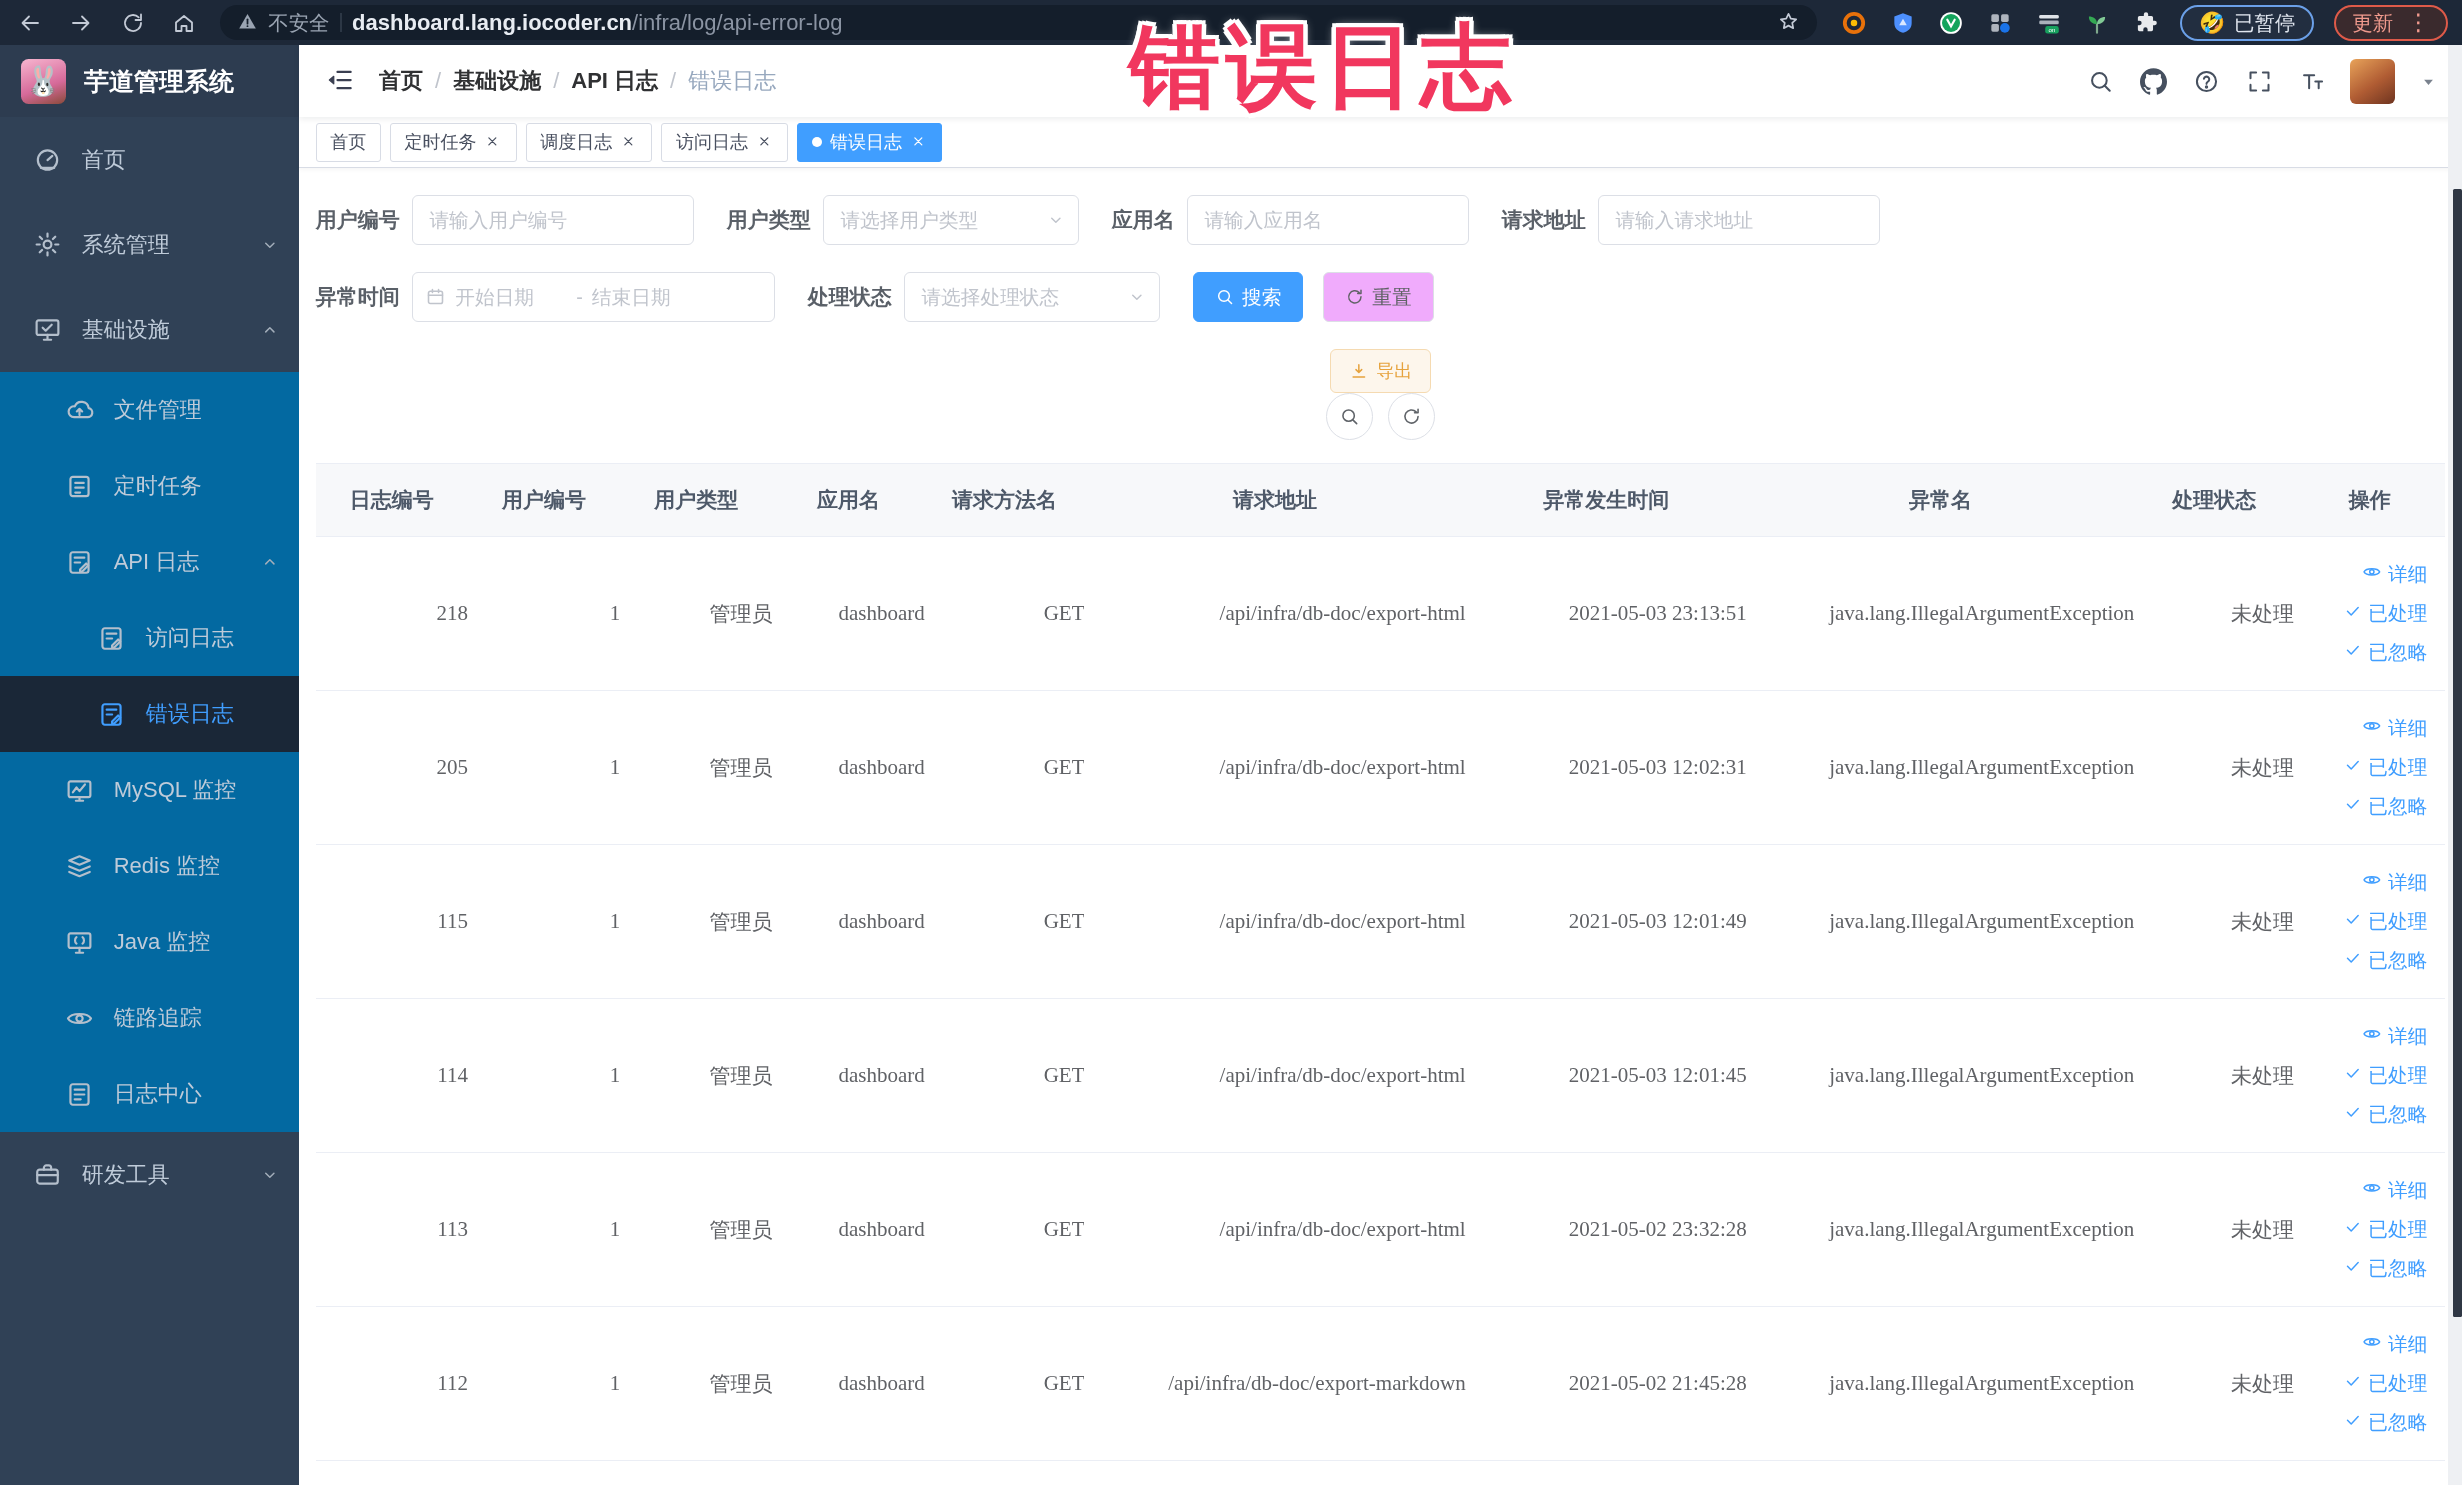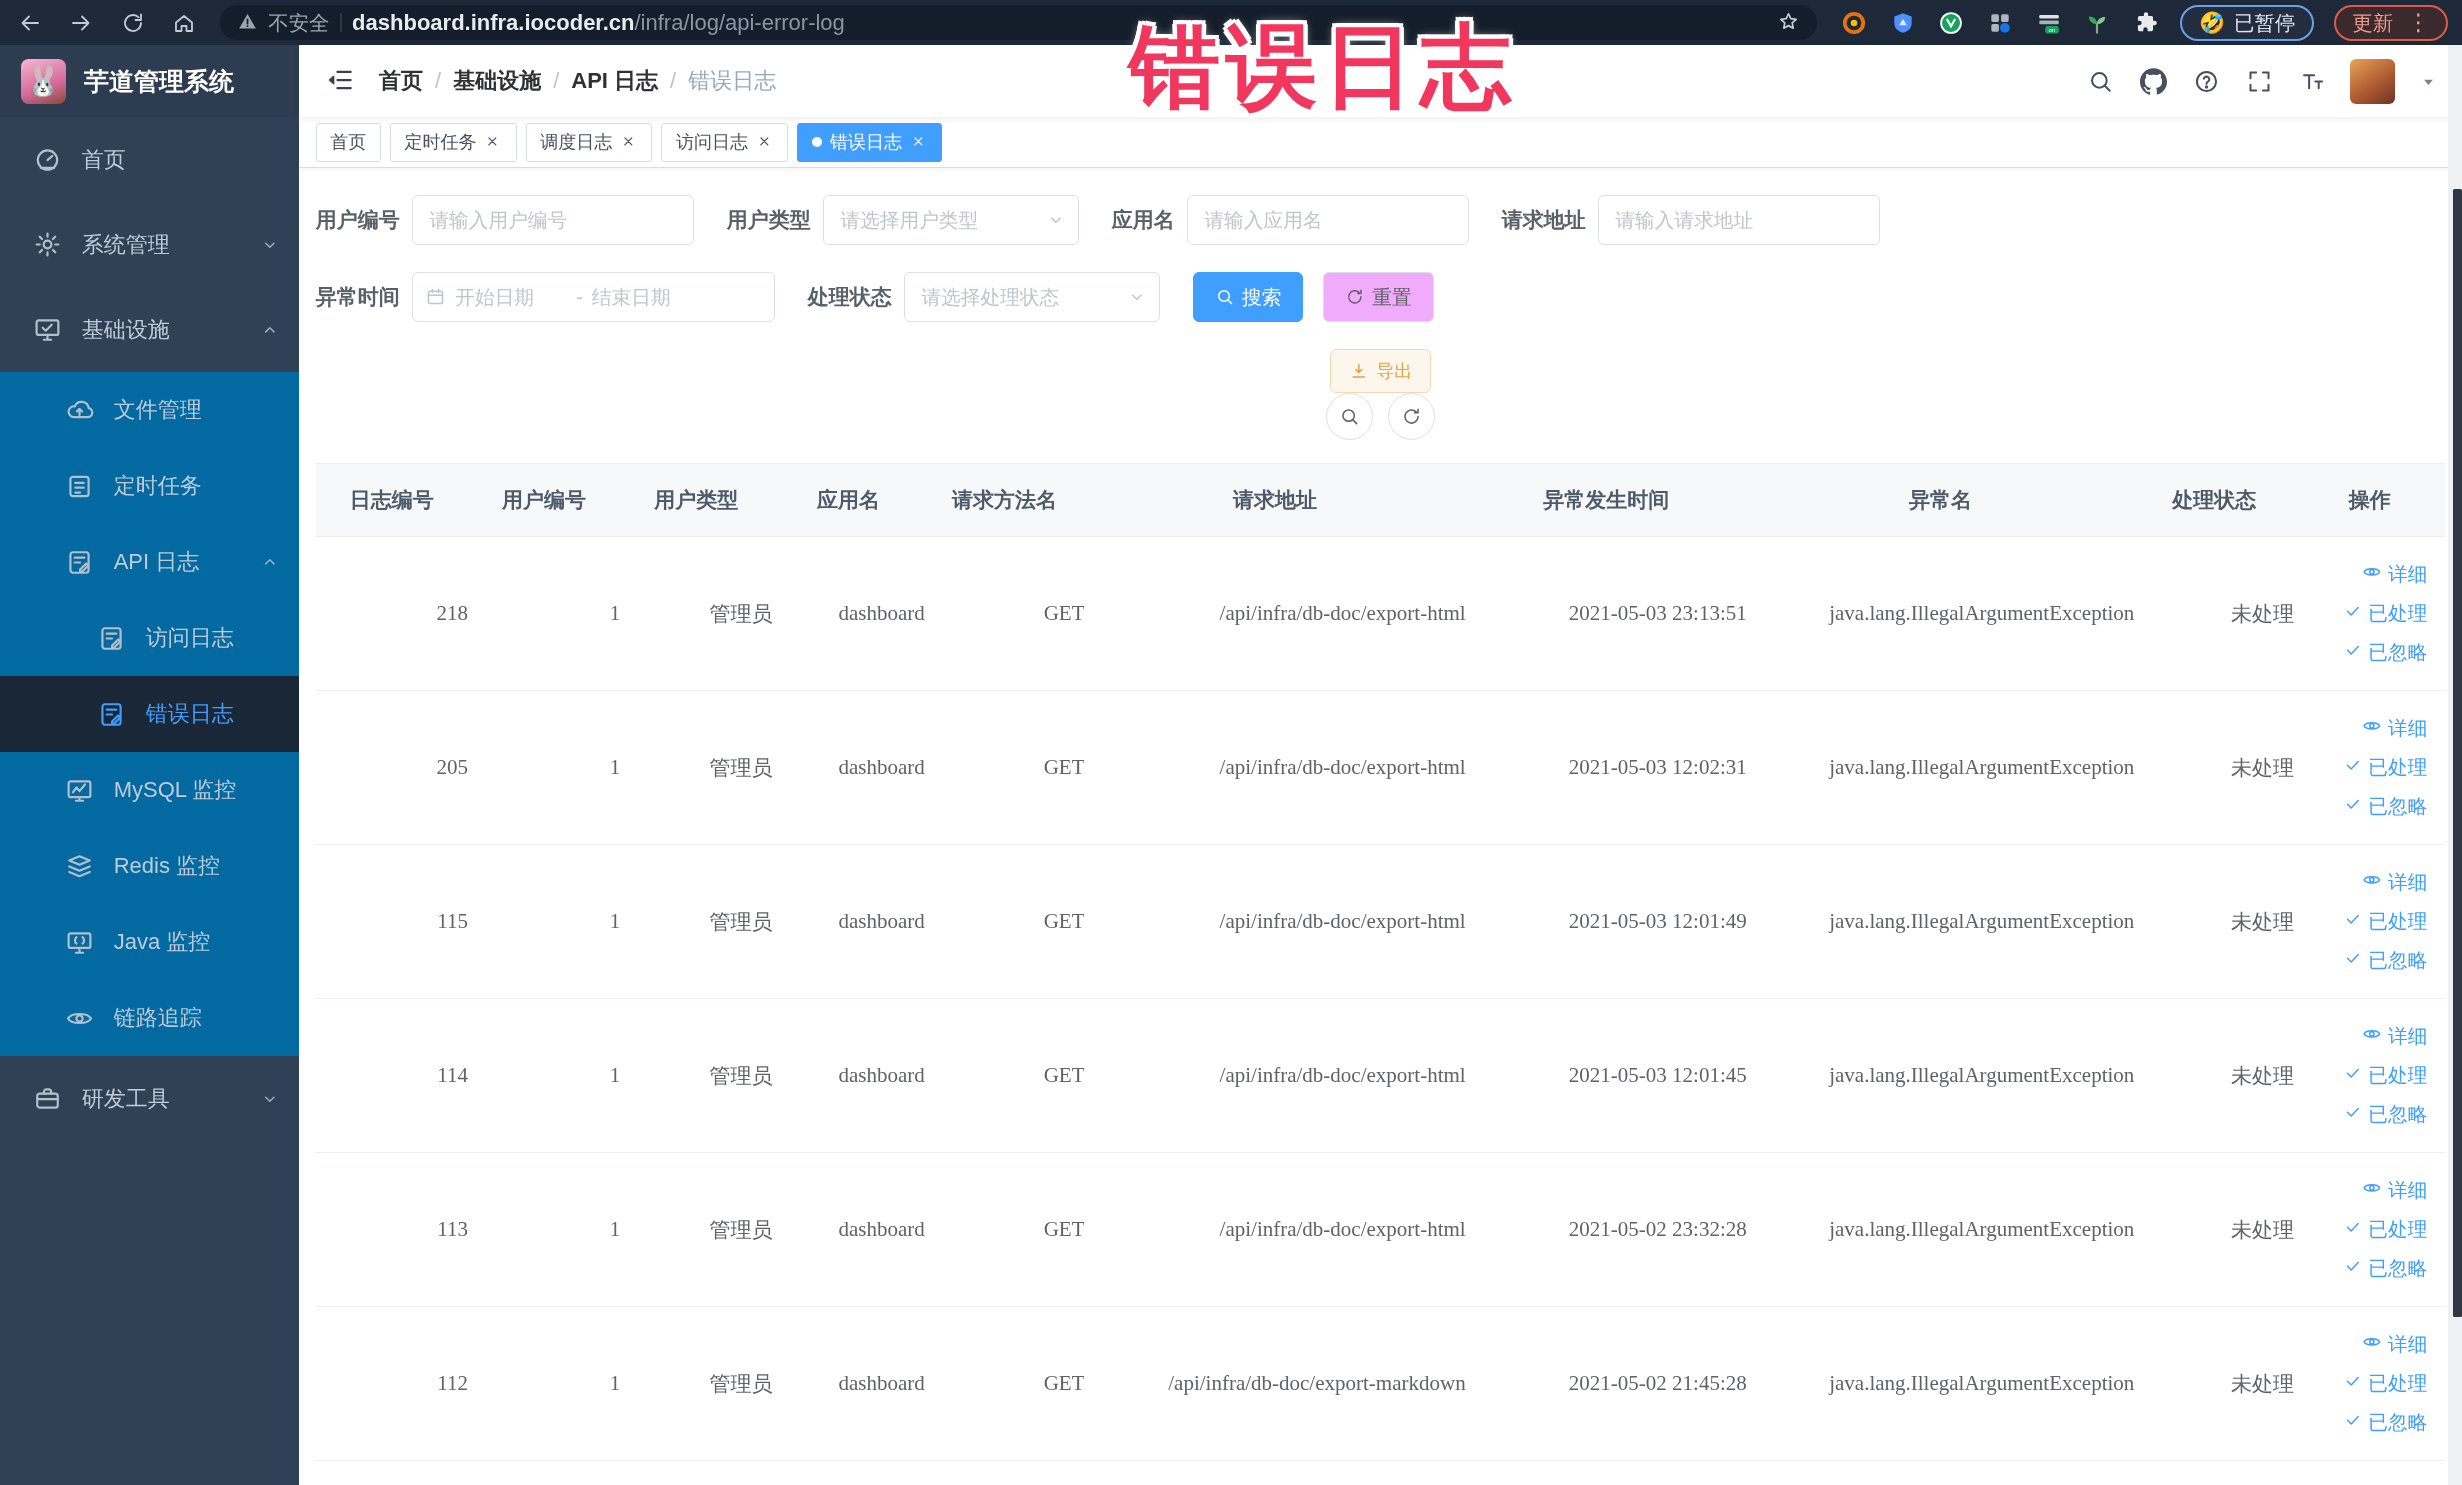--- a/index.html
+++ b/index.html
@@ -142,21 +142,21 @@
         </svg>
       </span>
     <div class="omnibox">
       <span class="sec-icon"><svg viewBox="0 0 24 24">
             <path d="M12 3.5 2.5 20h19z" fill="#9aa4b2"></path>
             <path d="M12 9.5v5" stroke="#141e2b" stroke-width="2" stroke-linecap="round"></path>
             <circle cx="12" cy="17.3" r="1.1" fill="#141e2b"></circle>
           </svg></span>
       <span class="sec-label">不安全</span>
       <span class="omni-divider"></span>
-      <span class="url"><span class="domain">dashboard.infra.iocoder.cn</span><span class="path">/infra/log/api-error-log</span></span>
+      <span class="url"><span class="domain">dashboard.lang.iocoder.cn</span><span class="path">/infra/log/api-error-log</span></span>
       <span class="star"><svg viewBox="0 0 24 24" fill="none" stroke="currentColor" stroke-width="1.8" stroke-linecap="round" stroke-linejoin="round">
             <path d="m12 4 2.4 5 5.6.7-4.1 3.8 1 5.5-4.9-2.7L7.1 19l1-5.5L4 9.7 9.6 9z"></path>
           </svg></span>
     </div>
     <div class="ext-row">
       <span class="ext">
           <svg viewBox="0 0 24 24">
             <circle cx="12" cy="12" r="8.5" fill="none" stroke="#e8710a" stroke-width="3.5"></circle>
             <circle cx="12" cy="12" r="3" fill="#fbbc04"></circle>
           </svg>
@@ -313,20 +313,27 @@
               </svg></span>
             <span>Java 监控</span>
           </div>
           <div class="menu-item lvl1 dark">
             <span class="micn"><svg viewBox="0 0 24 24" fill="none" stroke="currentColor" stroke-width="1.8" stroke-linecap="round" stroke-linejoin="round">
                 <path d="M2.5 12C5 7 19 7 21.5 12 19 17 5 17 2.5 12z"></path>
                 <circle cx="12" cy="12" r="2.6"></circle>
               </svg></span>
             <span>链路追踪</span>
           </div>
+          <div class="menu-item lvl1 dark">
+            <span class="micn"><svg viewBox="0 0 24 24" fill="none" stroke="currentColor" stroke-width="1.8" stroke-linecap="round" stroke-linejoin="round">
+                <rect x="4.5" y="3.5" width="15" height="17" rx="2"></rect>
+                <path d="M8 8h8M8 12h8M8 16h5"></path>
+              </svg></span>
+            <span>日志中心</span>
+          </div>
           <div class="menu-item lvl0">
             <span class="micn"><svg viewBox="0 0 24 24" fill="none" stroke="currentColor" stroke-width="1.8" stroke-linecap="round" stroke-linejoin="round">
                 <rect x="3.5" y="8" width="17" height="11.5" rx="2"></rect>
                 <path d="M9 8V6.5a2 2 0 0 1 2-2h2a2 2 0 0 1 2 2V8M3.5 12.5h17"></path>
               </svg></span>
             <span>研发工具</span>
             <span class="chev"><svg viewBox="0 0 24 24" fill="none" stroke="currentColor" stroke-width="1.8" stroke-linecap="round" stroke-linejoin="round">
                 <path d="m7 10 5 5 5-5"></path>
               </svg></span>
           </div>

